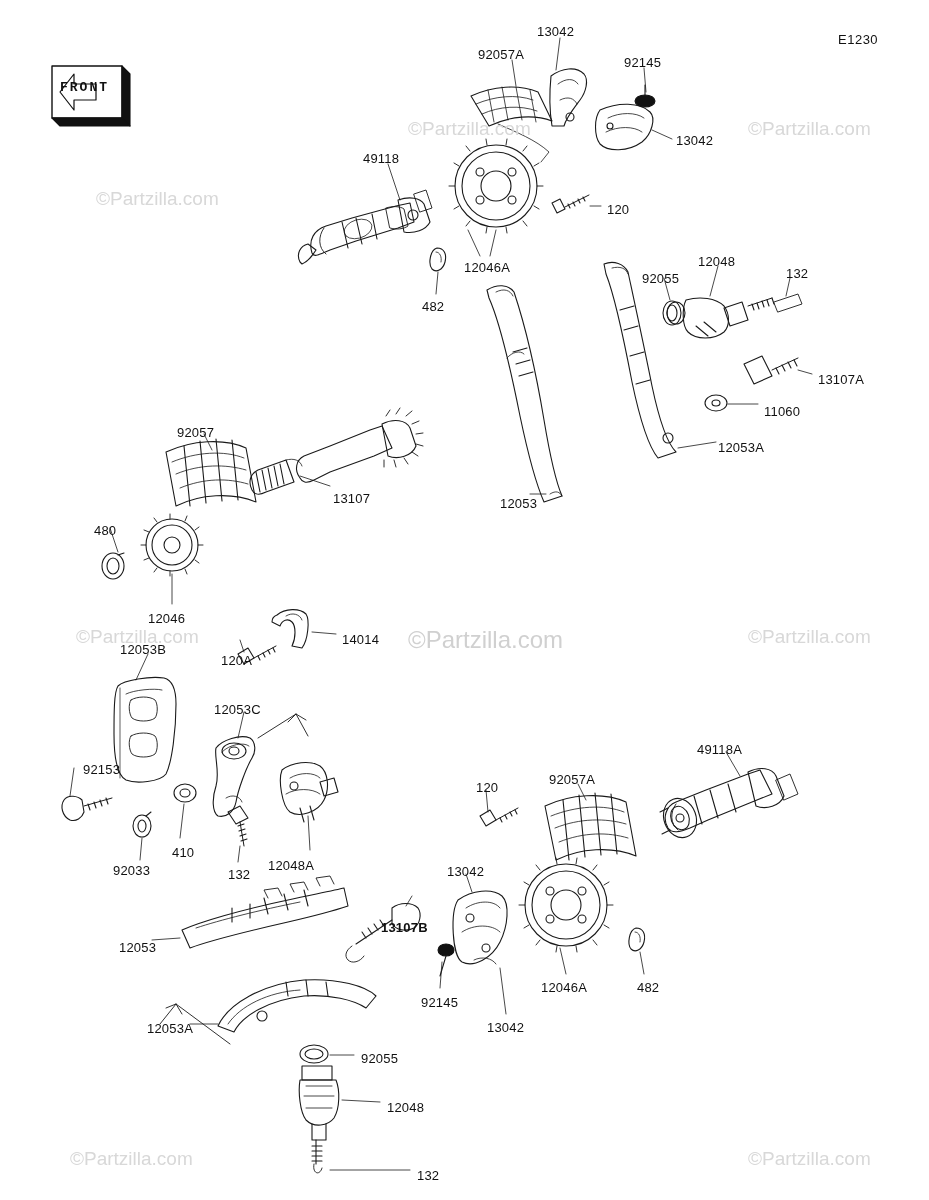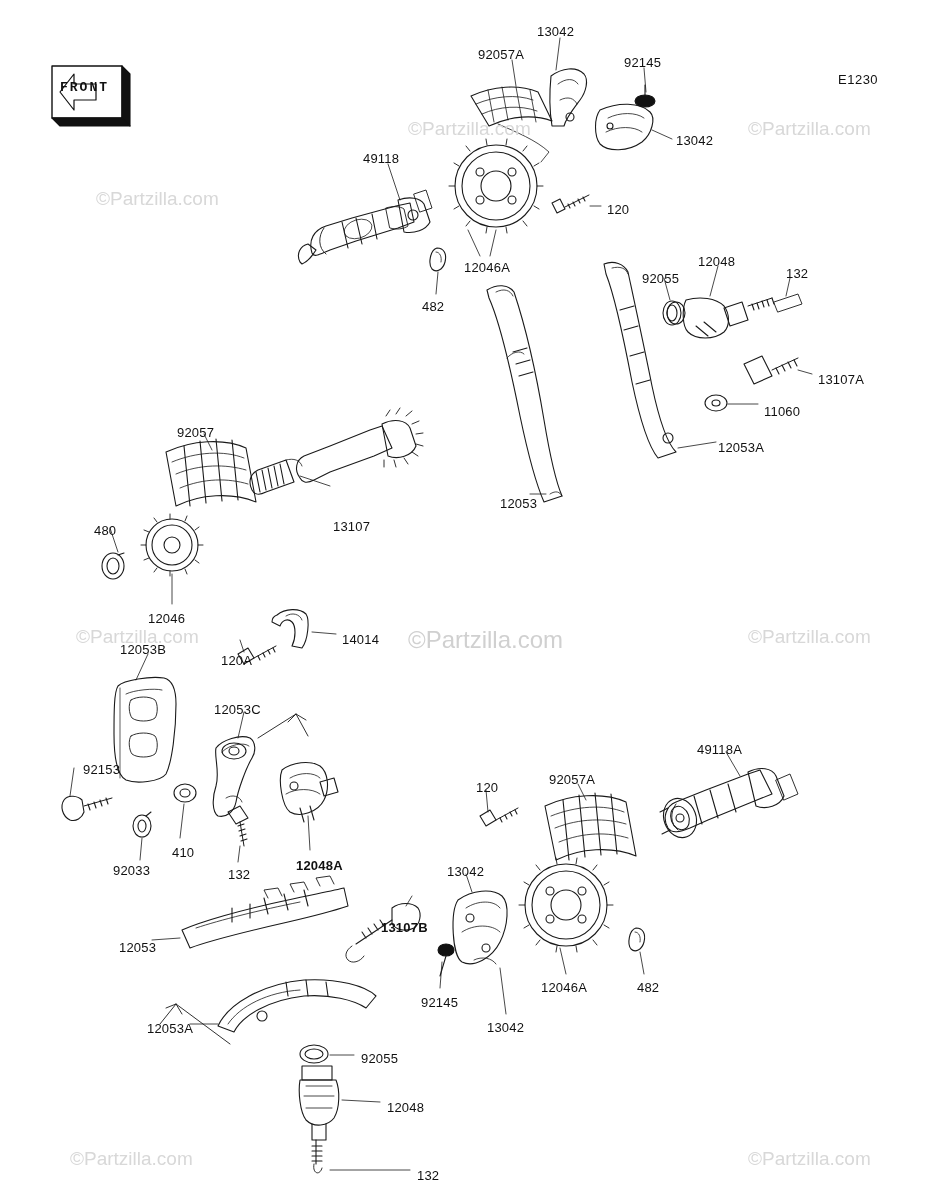--- a/index.html
+++ b/index.html
@@ -424,21 +424,21 @@
         <path d="M296 714 L288 722 M296 714 L306 720"></path>
         <path d="M230 1044 L176 1004 L160 1024"></path>
         <path d="M176 1004 L182 1014 M176 1004 L166 1008"></path>
       </g>
 
     </g>
   </svg>
 
   <div class="front-text">FRONT</div>
 
-  <div class="diagram-code" style="left:838px; top:32px;margin-top:40px;">E1230</div>
+  <div class="diagram-code" style="left:838px; top:32px;">E1230</div>
 
   <div class="wm" style="left:408px; top:70px;">©Partzilla.com</div>
   <div class="wm" style="left:748px; top:70px;">©Partzilla.com</div>
   <div class="wm" style="left:96px; top:140px;">©Partzilla.com</div>
   <div class="wm wm-big" style="left:408px; top:578px;">©Partzilla.com</div>
   <div class="wm" style="left:76px; top:578px;">©Partzilla.com</div>
   <div class="wm" style="left:748px; top:578px;">©Partzilla.com</div>
   <div class="wm" style="left:70px; top:1100px;">©Partzilla.com</div>
   <div class="wm" style="left:748px; top:1100px;">©Partzilla.com</div>
   <div class="wm" style="left:408px; top:1160px;">©Partzilla.com</div>
@@ -451,33 +451,33 @@
   <div class="label" style="left:607px; top:202px;">120</div>
   <div class="label" style="left:464px; top:260px;">12046A</div>
   <div class="label" style="left:422px; top:299px;">482</div>
   <div class="label" style="left:642px; top:271px;">92055</div>
   <div class="label" style="left:698px; top:254px;">12048</div>
   <div class="label" style="left:786px; top:266px;">132</div>
   <div class="label" style="left:818px; top:372px;">13107A</div>
   <div class="label" style="left:764px; top:404px;">11060</div>
   <div class="label" style="left:718px; top:440px;">12053A</div>
   <div class="label" style="left:177px; top:425px;">92057</div>
-  <div class="label" style="left:333px; top:519px;">13107</div>
+  <div class="label" style="left:333px; top:491px;">13107</div>
   <div class="label" style="left:500px; top:496px;">12053</div>
   <div class="label" style="left:94px;  top:523px;">480</div>
   <div class="label" style="left:148px; top:611px;">12046</div>
   <div class="label" style="left:221px; top:628px;margin-top:25px;">120A</div>
   <div class="label" style="left:342px; top:632px;text-align:center;">14014</div>
   <div class="label" style="left:120px; top:642px;">12053B</div>
   <div class="label" style="left:214px; top:702px;">12053C</div>
   <div class="label" style="left:47px;  top:762px;margin-left:36px;">92153</div>
   <div class="label" style="left:172px; top:845px;">410</div>
   <div class="label" style="left:113px; top:839px;margin-top:24px;">92033</div>
   <div class="label" style="left:228px; top:867px;">132</div>
-  <div class="label" style="left:296px; top:858px;font-weight:bold;">12048A</div>
+  <div class="label" style="left:268px; top:858px;">12048A</div>
   <div class="label" style="left:476px; top:780px;">120</div>
   <div class="label" style="left:549px; top:772px;">92057A</div>
   <div class="label" style="left:697px; top:742px;">49118A</div>
   <div class="label" style="left:447px; top:864px;">13042</div>
   <div class="label" style="left:381px; top:920px;font-weight:bold;">13107B</div>
   <div class="label" style="left:119px; top:940px;">12053</div>
   <div class="label" style="left:421px; top:995px;">92145</div>
   <div class="label" style="left:541px; top:980px;">12046A</div>
   <div class="label" style="left:637px; top:980px;">482</div>
   <div class="label" style="left:487px; top:1020px;">13042</div>

